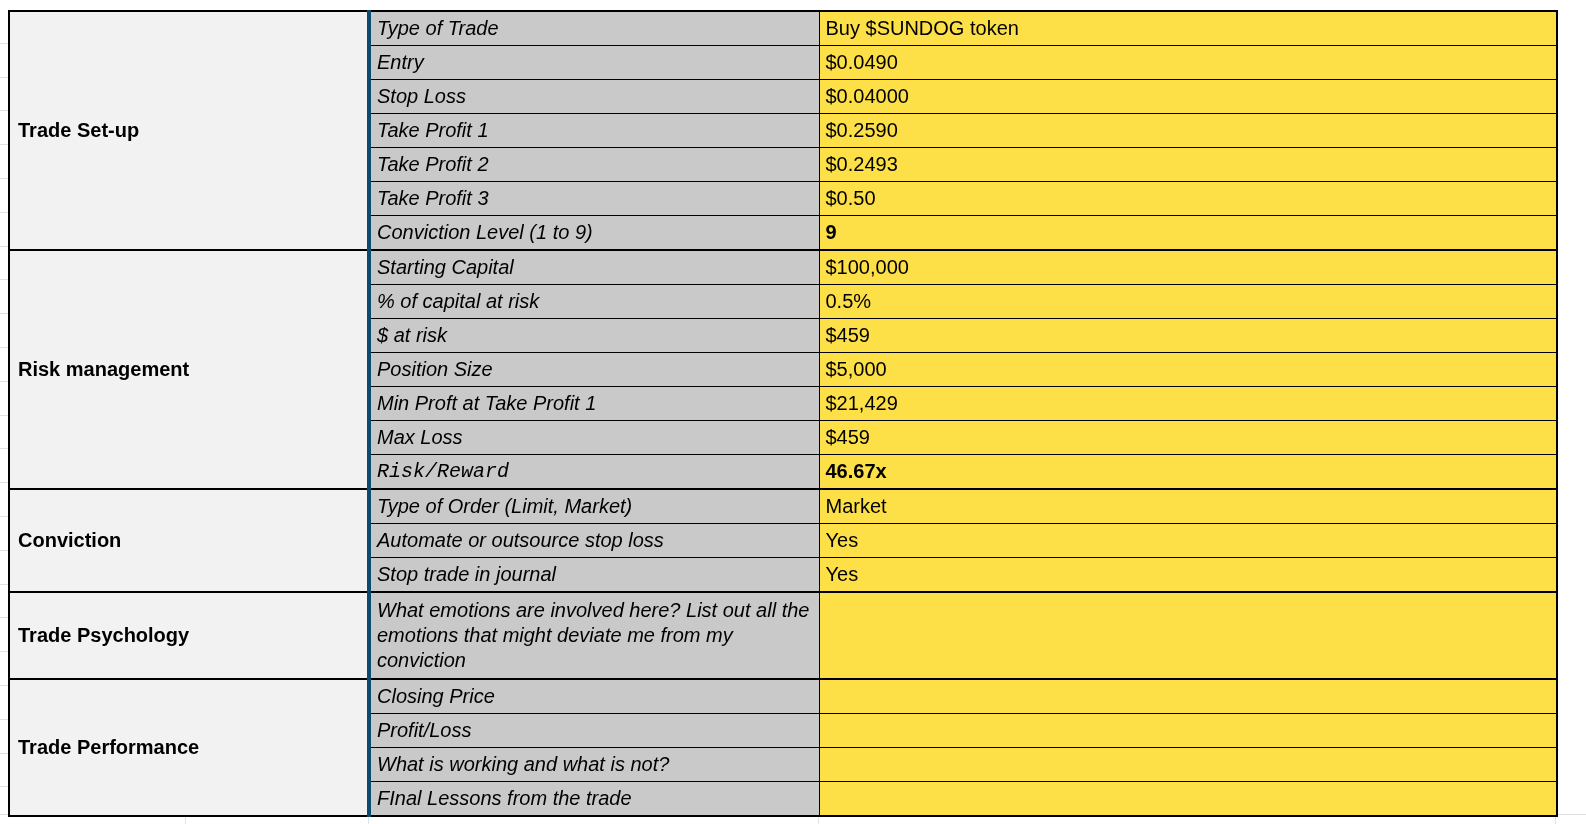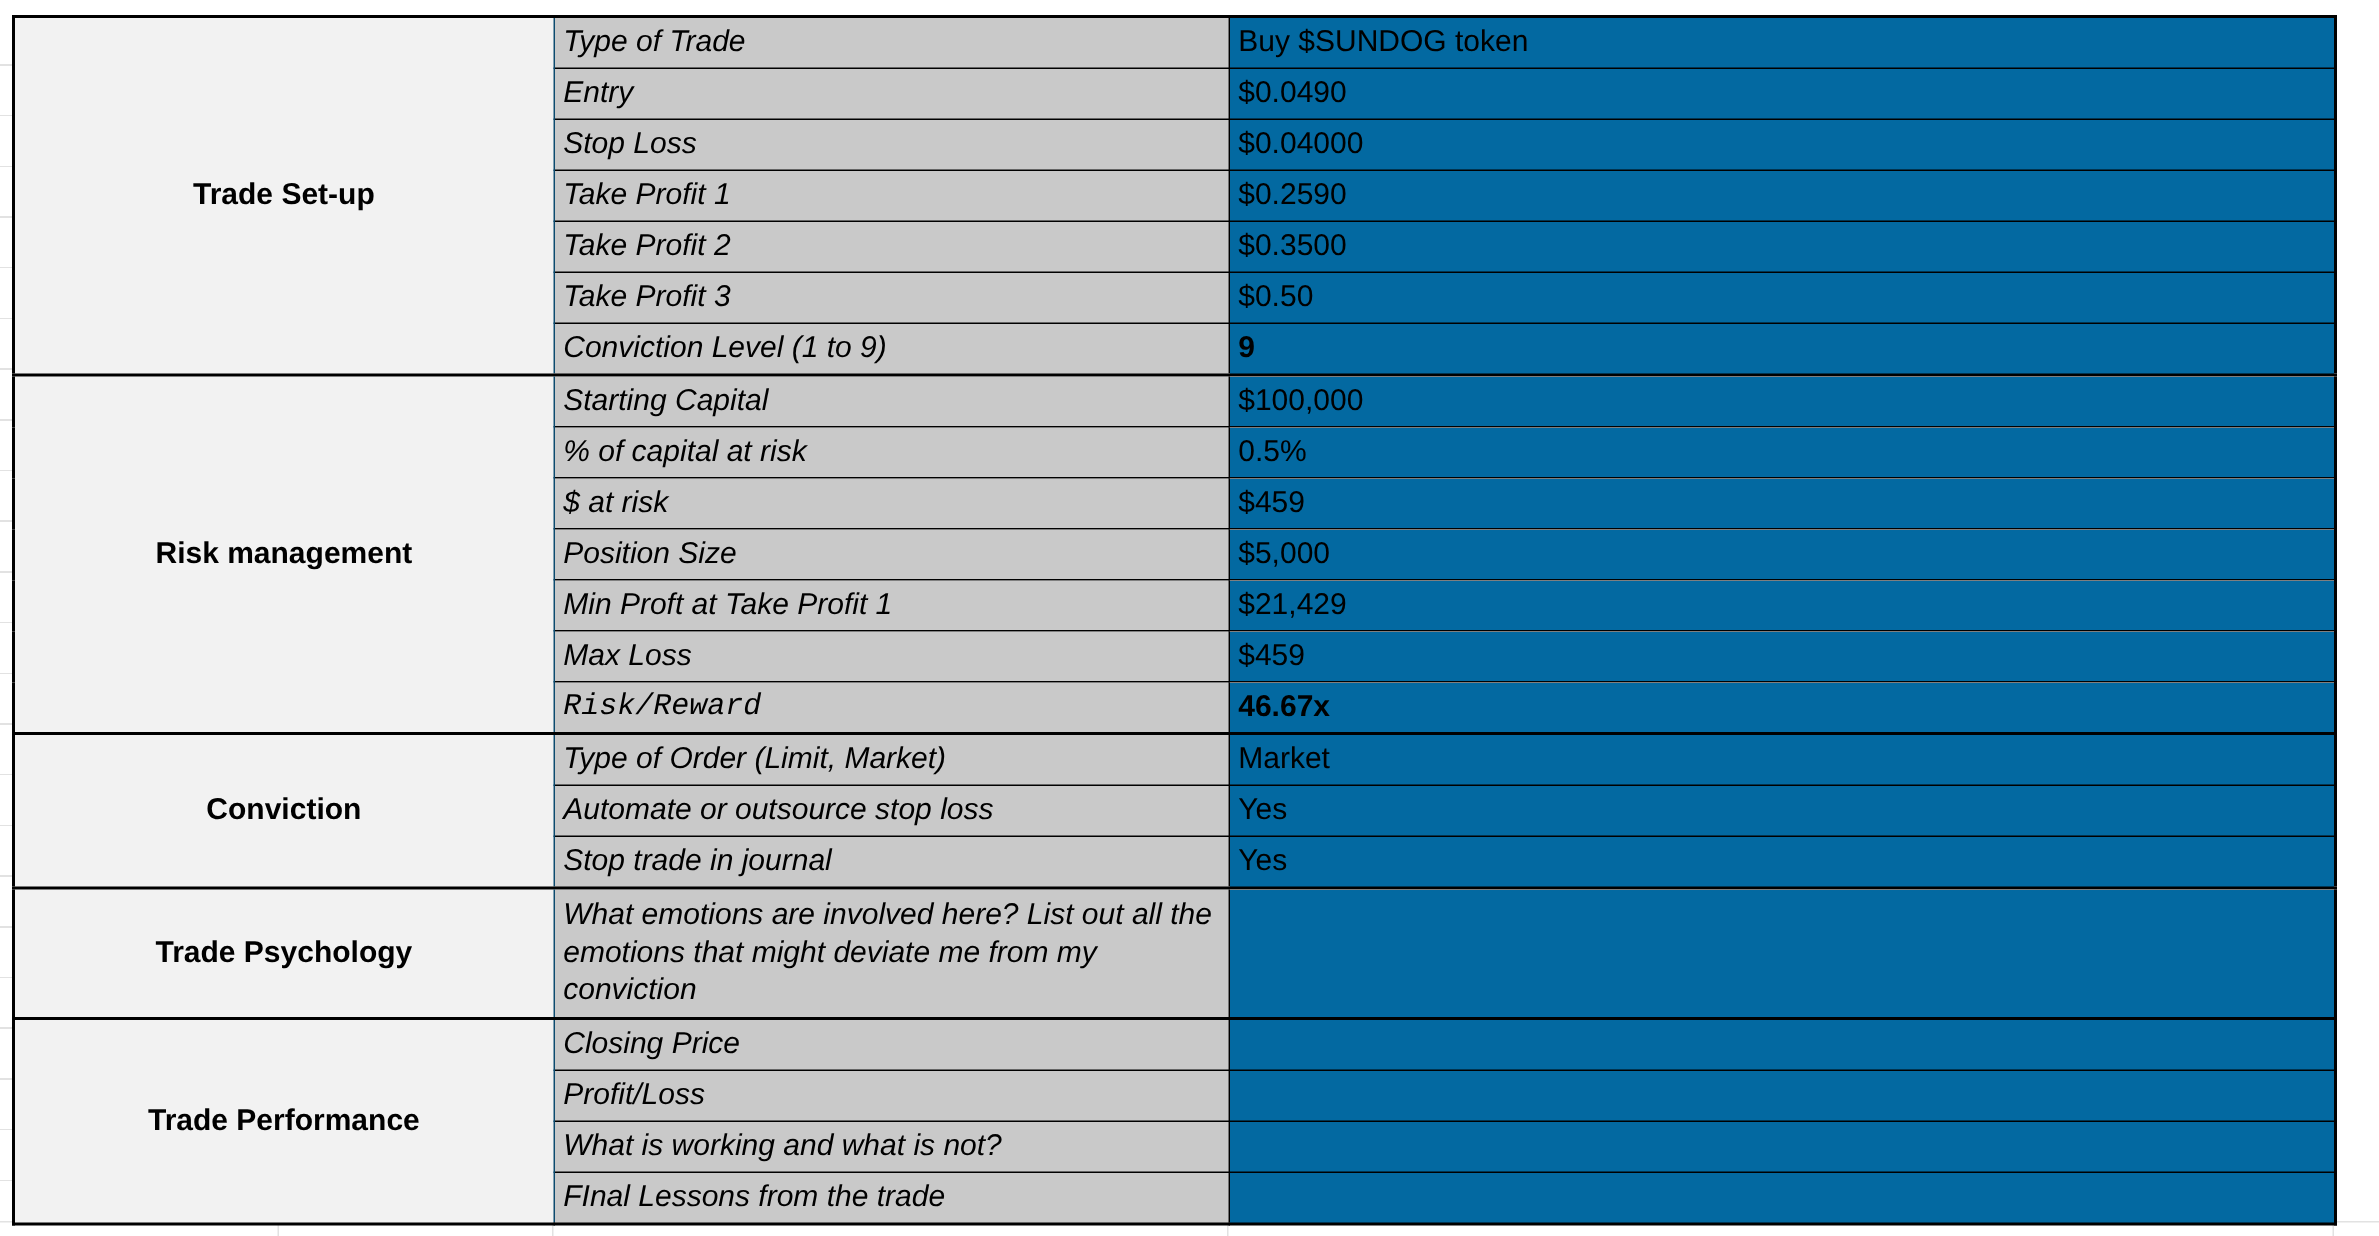--- a/index.html
+++ b/index.html
@@ -59,34 +59,34 @@
     color: #000000;
     vertical-align: middle;
     overflow: hidden;
   }
   .journal tr.section-start th,
   .journal tr.section-start td {
     border-top: 2px solid #000000;
   }
   th.section-label {
     background: #f2f2f2;
-    text-align: center;
+    text-align: left;
     font-weight: bold;
     padding: 0 8px;
-    border-right: 1px solid #0c4a6e;
+    border-right: 4px solid #0c4a6e;
   }
   td.row-label {
     background: #c9c9c9;
     font-style: italic;
     padding: 0 6px;
     height: 33px;
     line-height: 1.25;
   }
   td.row-value {
-    background: #0369a1;
+    background: #fde047;
     padding: 0 6px;
     height: 33px;
   }
   tr.tall td.row-label,
   tr.tall td.row-value { height: 85px; }
   .bold { font-weight: bold; }
   .no-italic { font-style: normal; font-family: Liberation Mono, monospace; }
 </style>
 </head>
 <body>
@@ -118,21 +118,21 @@
   <tr>
     <td class="row-label">Stop Loss</td>
     <td class="row-value">$0.04000</td>
   </tr>
   <tr>
     <td class="row-label">Take Profit 1</td>
     <td class="row-value">$0.2590</td>
   </tr>
   <tr>
     <td class="row-label">Take Profit 2</td>
-    <td class="row-value">$0.3500</td>
+    <td class="row-value">$0.2493</td>
   </tr>
   <tr>
     <td class="row-label">Take Profit 3</td>
     <td class="row-value">$0.50</td>
   </tr>
   <tr>
     <td class="row-label">Conviction Level (1 to 9)</td>
     <td class="row-value bold">9</td>
   </tr>
 

